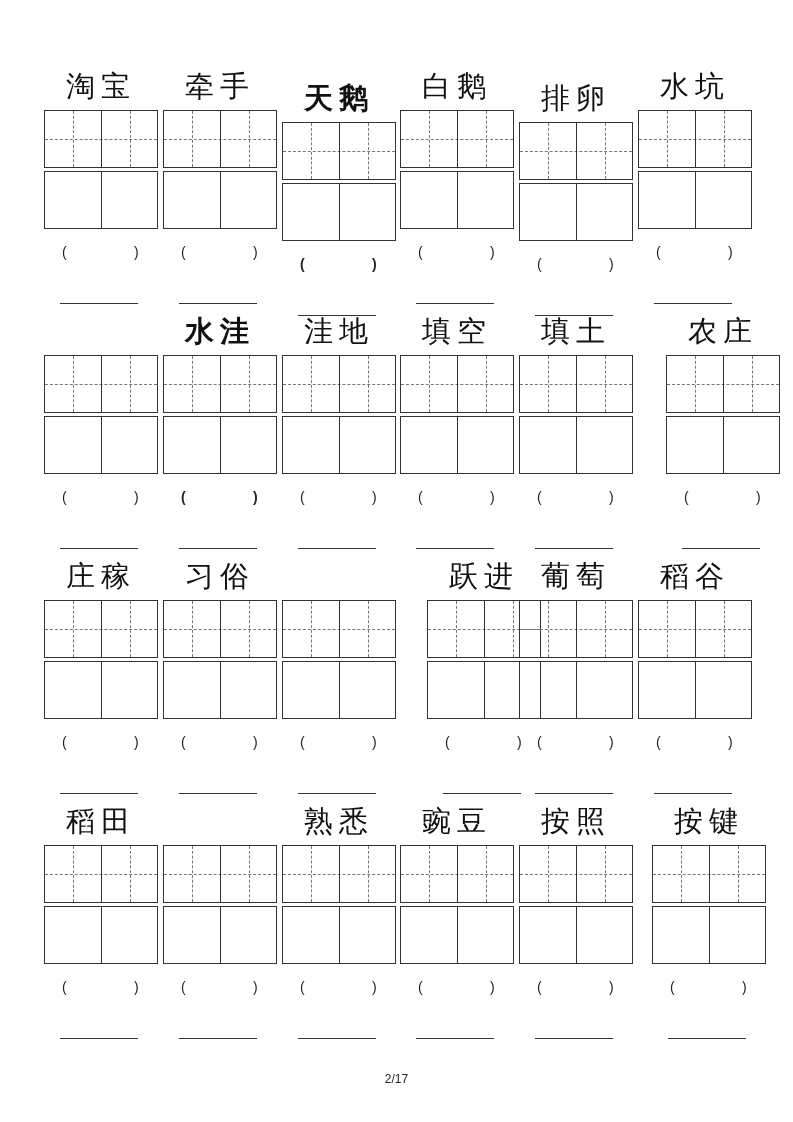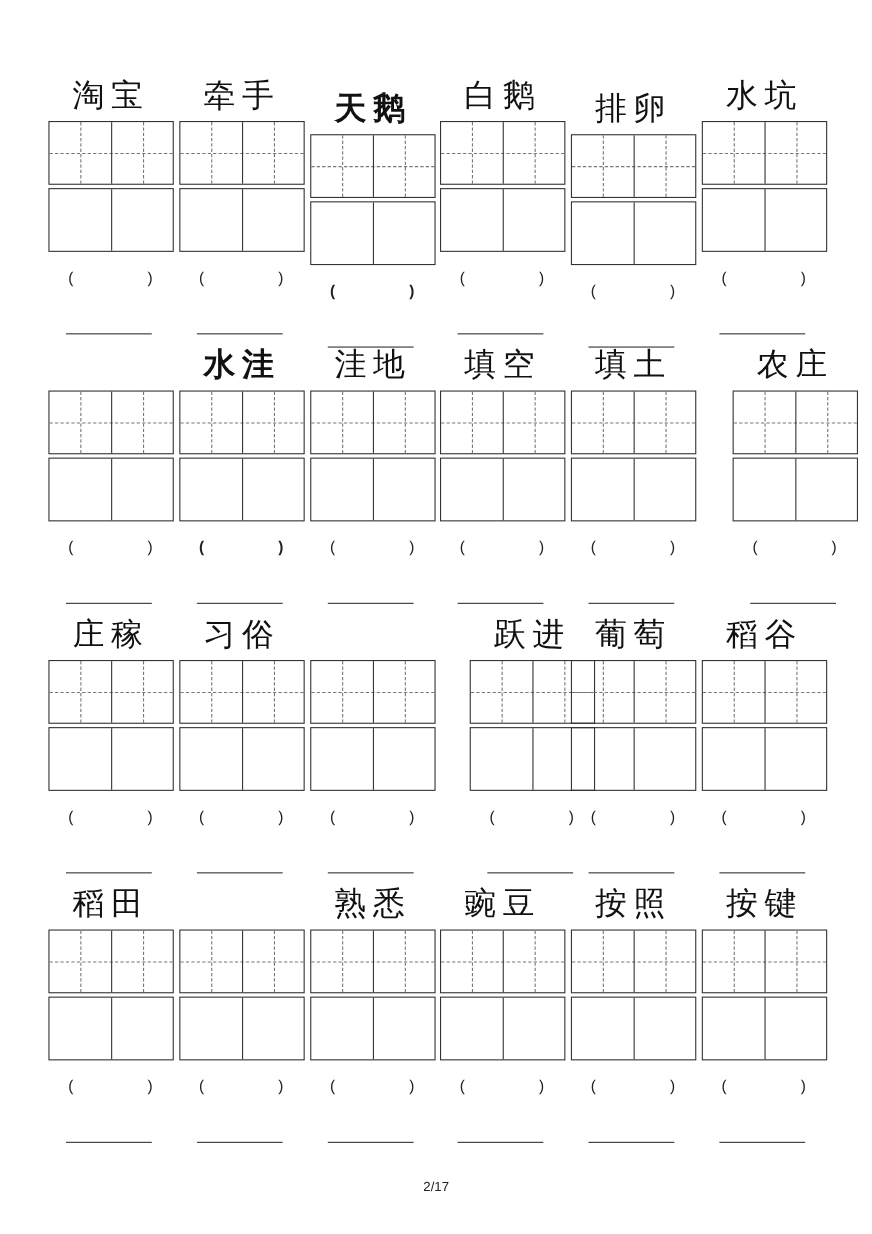--- a/index.html
+++ b/index.html
@@ -418,21 +418,21 @@
         </div>
         <div class="grid-bot">
           <div class="vmid"></div>
         </div>
         <div class="paren">
           <span class="l">(</span>
           <span class="r">)</span>
         </div>
         <div class="line"></div>
       </div>
-      <div class="cell" style="left: 594px; top: 0px; height: 245px; padding-left: 23px;">
+      <div class="cell" style="left: 608px; top: 0px; height: 245px; padding-left: 23px;">
         <div class="word">按键</div>
         <div class="grid-top">
           <div class="vdash" style="left:28px"></div>
           <div class="vdash" style="left:85px"></div>
           <div class="hdash"></div>
           <div class="vmid"></div>
         </div>
         <div class="grid-bot">
           <div class="vmid"></div>
         </div>

